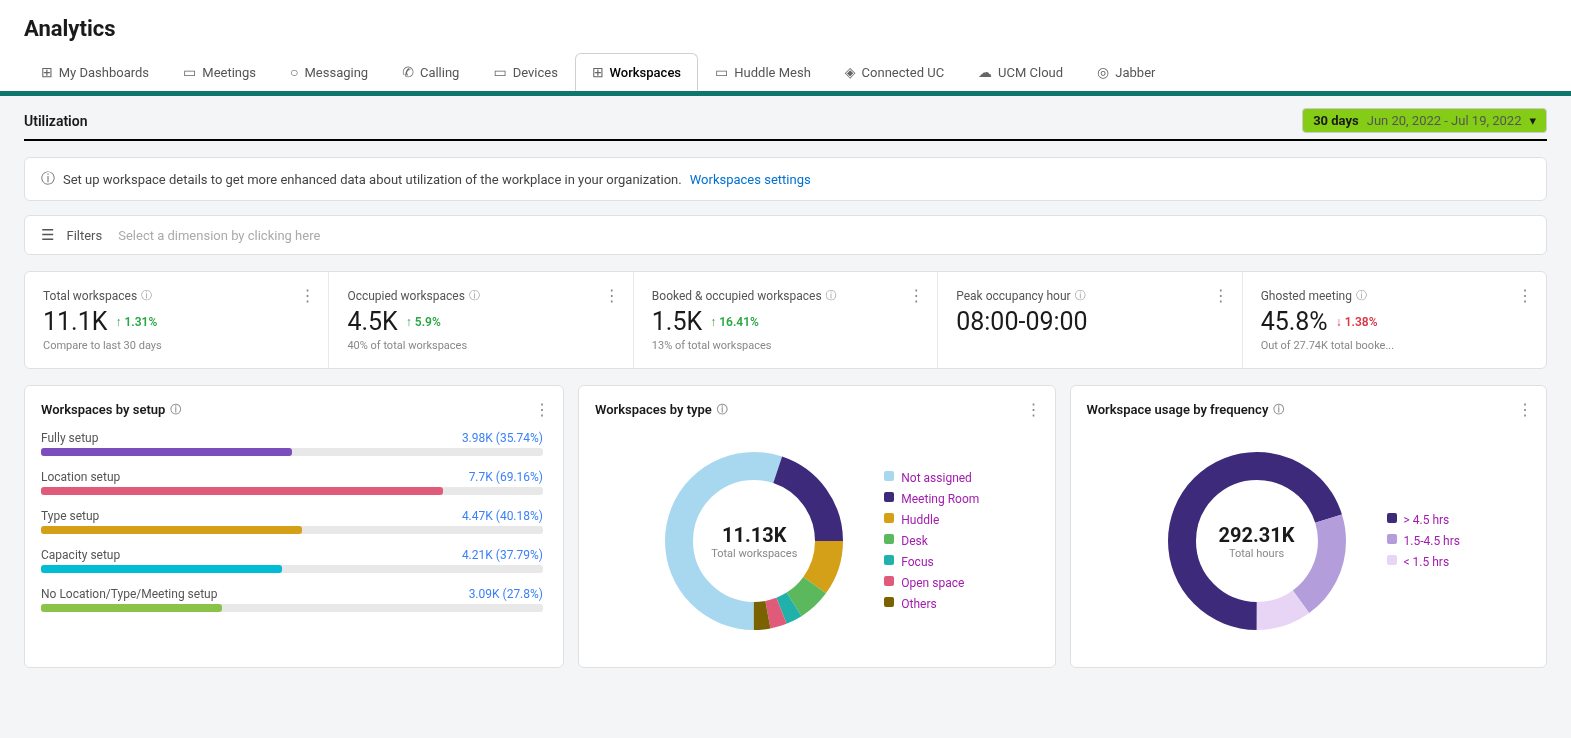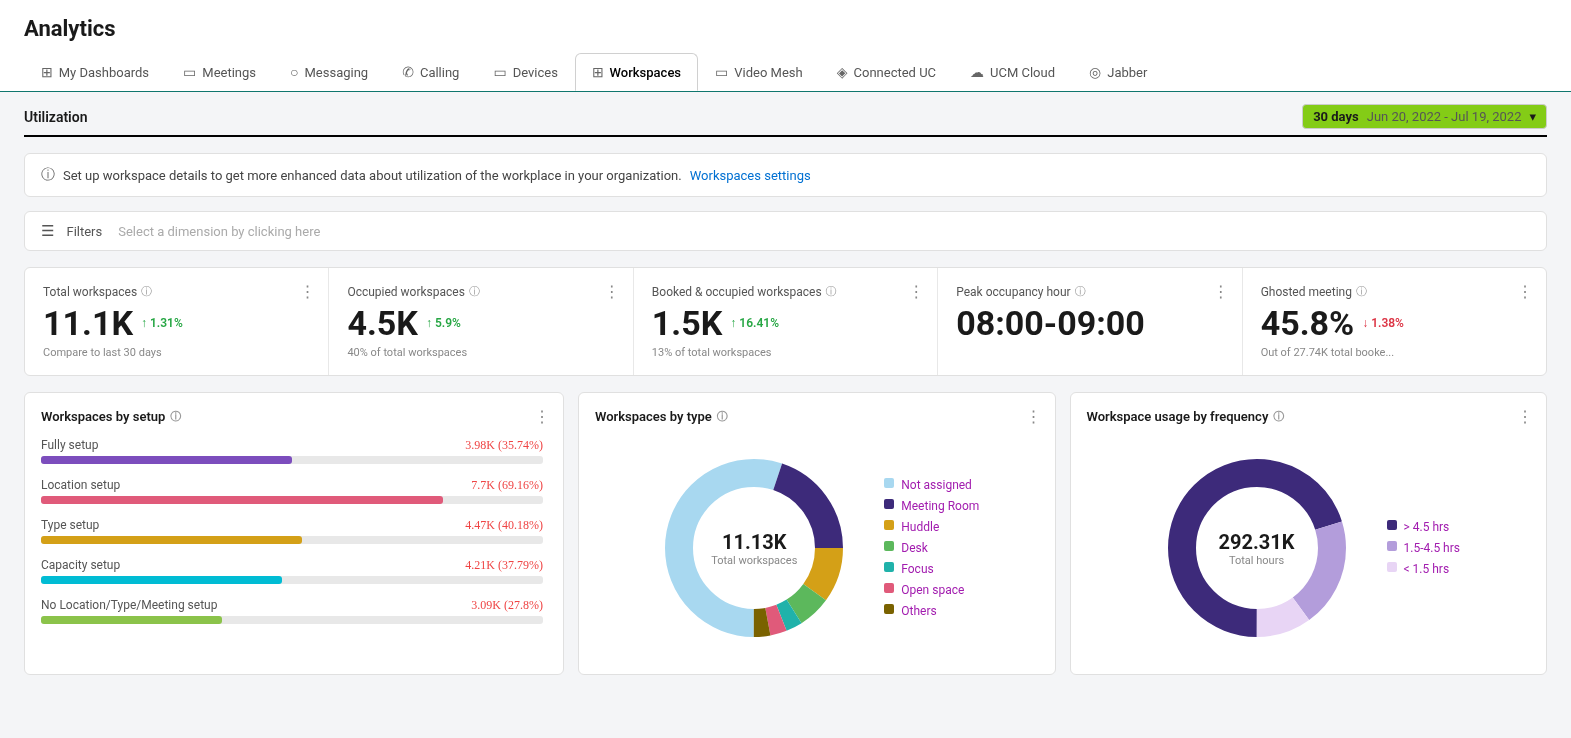--- a/index.html
+++ b/index.html
@@ -1,18 +1,18 @@
 <!DOCTYPE html>
 <html><head>
   <meta charset="utf-8">
   <style>
     * { box-sizing: border-box; margin: 0; padding: 0; }
     body { font-family: -apple-system, BlinkMacSystemFont, 'Segoe UI', Roboto, sans-serif; background: #f4f5f7; color: #1a1a1a; font-size: 13px; }
 
-    .page-header { background: #fff; padding: 16px 24px 0; border-bottom: 1px solid #0f766e; }
+    .page-header { background: #fff; padding: 16px 24px 0; border-bottom: 5px solid #0f766e; }
     .page-title { font-size: 22px; font-weight: 700; margin-bottom: 12px; }
 
     .nav-tabs { display: flex; gap: 0; border-bottom: none; }
     .nav-tab { display: flex; align-items: center; gap: 6px; padding: 10px 16px; font-size: 13px; cursor: pointer; border: 1px solid transparent; border-radius: 6px 6px 0 0; color: #555; white-space: nowrap; }
     .nav-tab.active { border: 1px solid #d0d0d0; border-bottom: 1px solid #fff; background: #fff; color: #000; font-weight: 500; }
     .nav-tab-icon { font-size: 14px; color: #666; }
 
     .content-area { padding: 0 24px; }
 
     .sub-header { display: flex; align-items: center; justify-content: space-between; padding: 12px 0 6px; border-bottom: 2px solid #000; margin-bottom: 16px; }
@@ -27,41 +27,41 @@
 
     .filters-bar { background: #fff; border: 1px solid #e0e0e0; border-radius: 6px; padding: 10px 16px; margin-bottom: 16px; display: flex; align-items: center; gap: 12px; color: #555; font-size: 13px; cursor: pointer; }
     .filters-icon { font-size: 15px; }
 
     .metrics-row { display: flex; background: #fff; border: 1px solid #e0e0e0; border-radius: 6px; margin-bottom: 16px; overflow: hidden; }
     .metric-card { flex: 1; padding: 16px 18px; border-right: 1px solid #e8e8e8; position: relative; }
     .metric-card:last-child { border-right: none; }
     .metric-label { font-size: 12px; color: #555; margin-bottom: 4px; display: flex; align-items: center; gap: 4px; }
     .metric-label-icon { color: #999; font-size: 11px; }
     .metric-value { font-size: 26px; font-weight: 700; display: flex; align-items: center; gap: 8px; }
-    .metric-value-text { font-size: 34px; font-weight: 700; }
+    .metric-value-text { font-size: 25px; font-weight: 400; }
     .metric-change-up { color: #28a745; font-size: 12px; font-weight: 600; }
     .metric-change-down { color: #dc3545; font-size: 12px; font-weight: 600; }
     .metric-subtitle { font-size: 11px; color: #888; margin-top: 3px; }
     .metric-more { position: absolute; top: 14px; right: 12px; color: #888; cursor: pointer; font-size: 16px; letter-spacing: 1px; }
 
     .charts-row { display: flex; gap: 14px; margin-bottom: 0; }
     .chart-card { background: #fff; border: 1px solid #e0e0e0; border-radius: 6px; padding: 16px; position: relative; overflow: hidden; }
     .chart-card-left { flex: 0 0 540px; max-height: 300px; overflow: hidden; }
     .chart-card-mid { flex: 1; }
     .chart-card-right { flex: 1; }
     .chart-title { font-size: 13px; font-weight: 600; margin-bottom: 14px; display: flex; align-items: center; gap: 5px; }
     .chart-title-icon { color: #999; font-size: 11px; }
     .chart-more { position: absolute; top: 14px; right: 12px; color: #888; cursor: pointer; font-size: 16px; letter-spacing: 1px; }
 
     
     .bar-chart-list { display: flex; flex-direction: column; gap: 14px; overflow-y: auto; max-height: 240px; padding-right: 4px; }
     .bar-item { display: flex; flex-direction: column; gap: 3px; }
     .bar-item-header { display: flex; justify-content: space-between; font-size: 12px; color: #444; }
     .bar-item-label { color: #555; }
-    .bar-item-value { color: #ef4444; font-family: Liberation Serif, serif; }
+    .bar-item-value { color: #3b82f6; }
     .bar-track { background: #e8e8e8; border-radius: 3px; height: 8px; width: 100%; }
     .bar-fill { height: 8px; border-radius: 3px; }
 
     
     .bar-chart-list::-webkit-scrollbar { width: 5px; }
     .bar-chart-list::-webkit-scrollbar-track { background: #f0f0f0; border-radius: 3px; }
     .bar-chart-list::-webkit-scrollbar-thumb { background: #ccc; border-radius: 3px; }
 
     
     .donut-container { display: flex; align-items: center; justify-content: center; gap: 30px; padding: 10px 0; }
@@ -98,21 +98,21 @@
       <div class="nav-tab">
         <span class="nav-tab-icon">▭</span>
         <span>Devices</span>
       </div>
       <div class="nav-tab active">
         <span class="nav-tab-icon">⊞</span>
         <span>Workspaces</span>
       </div>
       <div class="nav-tab">
         <span class="nav-tab-icon">▭</span>
-        <span>Video Mesh</span>
+        <span>Huddle Mesh</span>
       </div>
       <div class="nav-tab">
         <span class="nav-tab-icon">◈</span>
         <span>Connected UC</span>
       </div>
       <div class="nav-tab">
         <span class="nav-tab-icon">☁</span>
         <span>UCM Cloud</span>
       </div>
       <div class="nav-tab">

